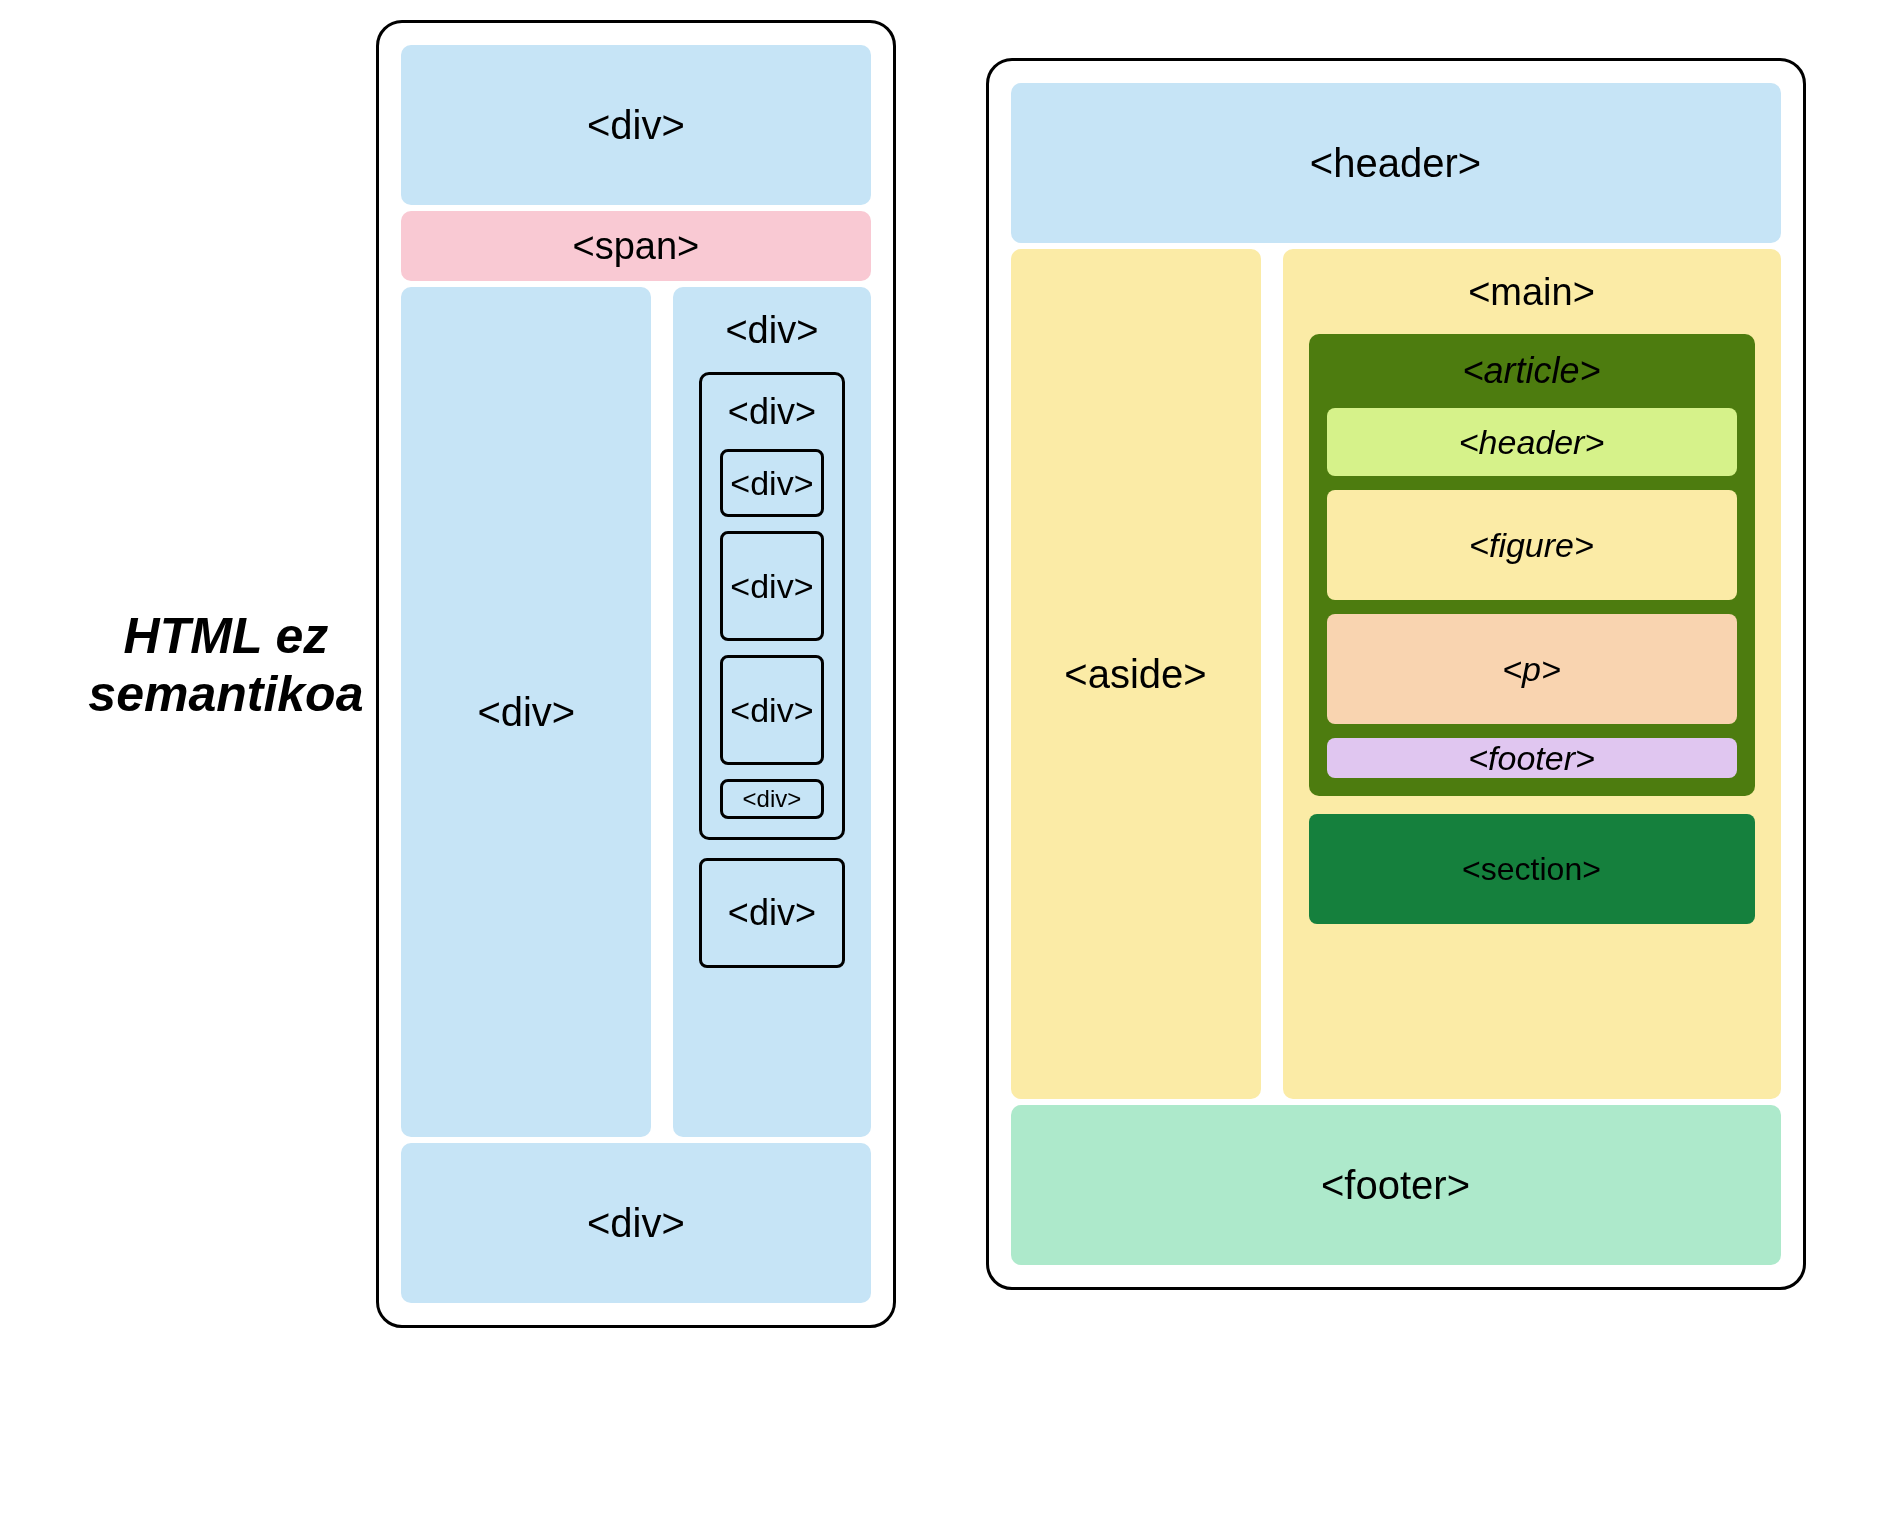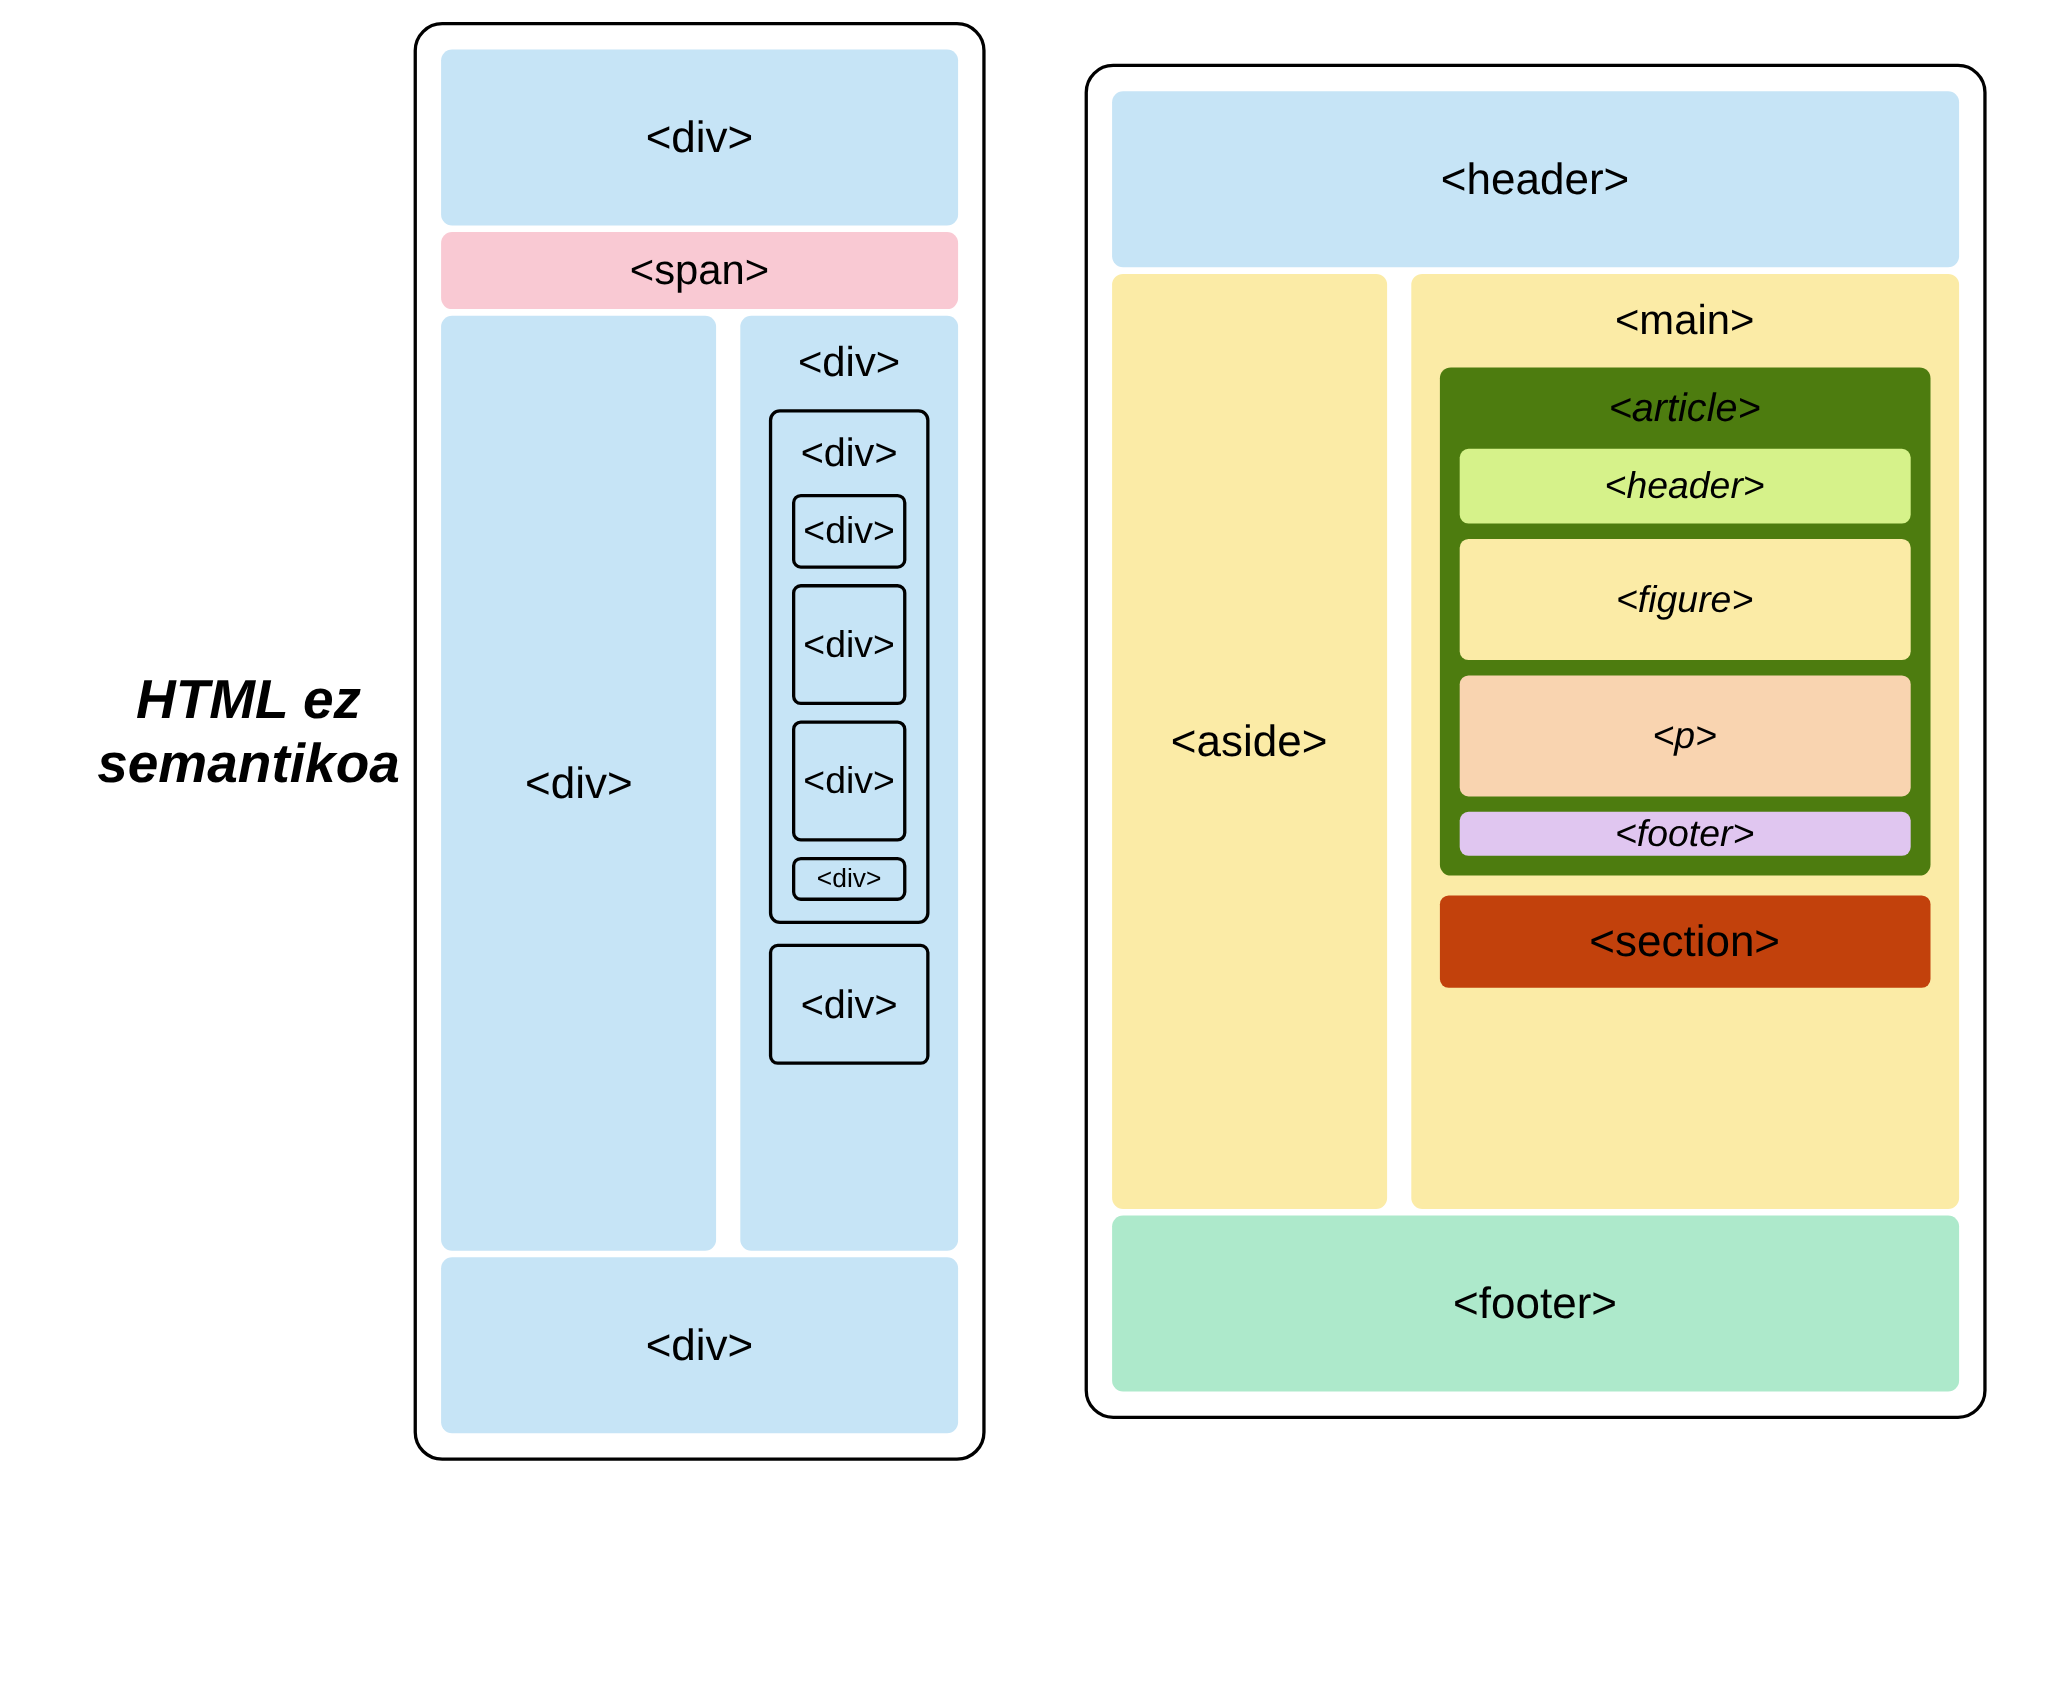--- a/index.html
+++ b/index.html
@@ -133,27 +133,27 @@
   .section-outline {
     border: 3px solid #000;
     border-radius: 8px;
     height: 110px;
     display: flex;
     align-items: center;
     justify-content: center;
     font-size: 36px;
   }
   .section-white {
-    background: #c2410c;
-    border-radius: 8px;
-    height: 84px;
-    display: flex;
-    align-items: center;
-    justify-content: center;
-    font-size: 40px;
+    background: #15803d;
+    border-radius: 8px;
+    height: 110px;
+    display: flex;
+    align-items: center;
+    justify-content: center;
+    font-size: 32px;
   }
 </style>
 </head>
 <body>
 
 <div class="wrapper">
 
   <div class="column">
     <div class="title">HTML ez semantikoa</div>
     <div class="frame">

